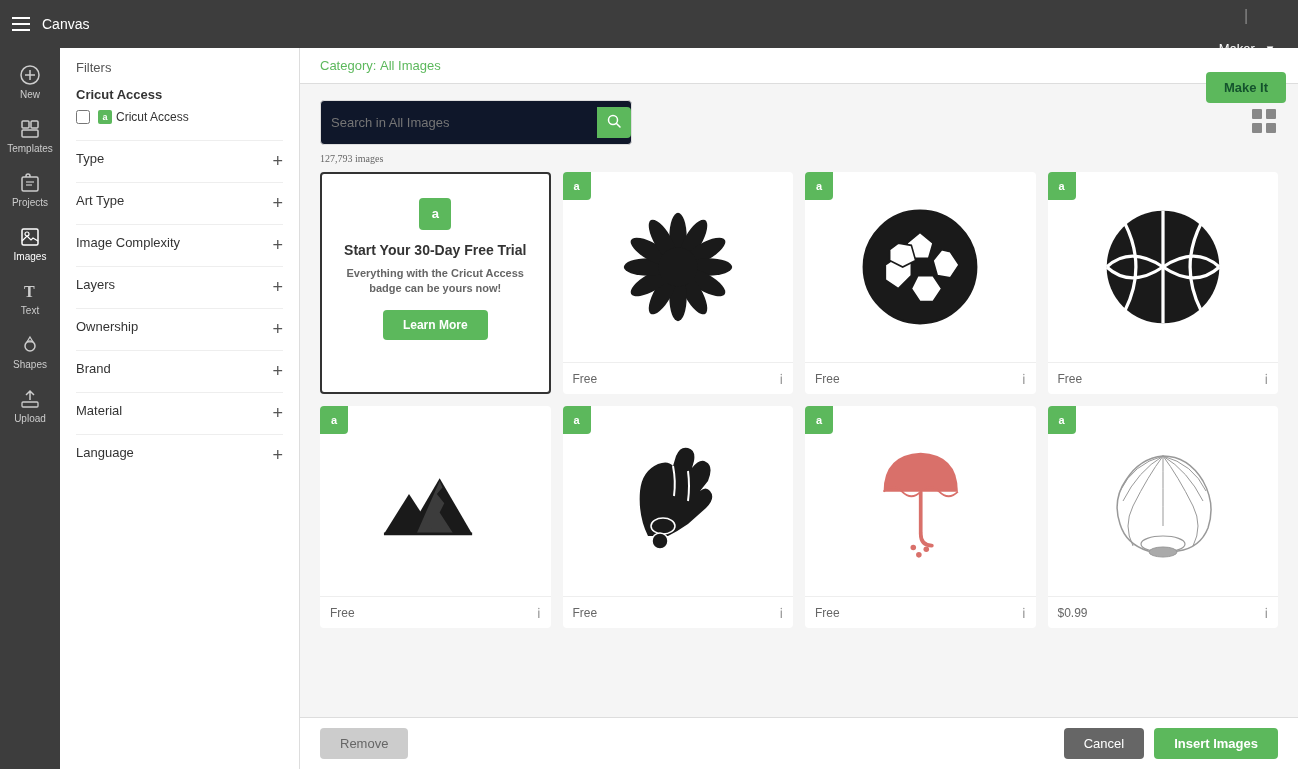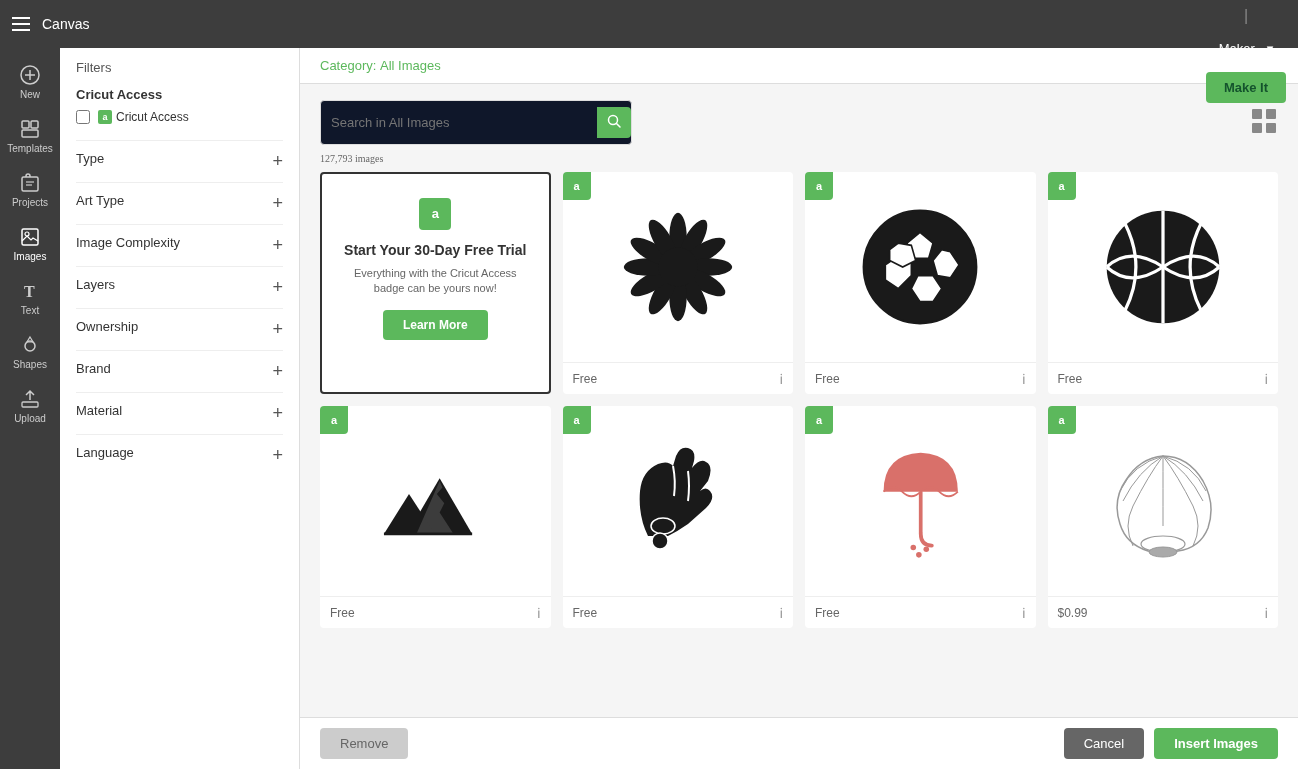--- a/index.html
+++ b/index.html
@@ -233,21 +233,21 @@
       border-radius: 4px;
       display: flex;
       align-items: center;
       justify-content: center;
       color: white;
       font-size: 13px;
       font-weight: bold;
       margin-bottom: 12px;
     }
     .trial-title { font-size: 14px; font-weight: 600; color: #333; margin-bottom: 8px; }
-    .trial-desc { font-size: 11px; color: #666; margin-bottom: 14px; line-height: 1.4; }
+    .trial-desc { font-size: 11px; color: #666; margin-bottom: 14px; line-height: 1.4; font-weight: bold; }
     .trial-btn {
       background: #5cb85c;
       color: white;
       border: none;
       padding: 8px 20px;
       border-radius: 4px;
       font-size: 12px;
       font-weight: 600;
       cursor: pointer;
     }

